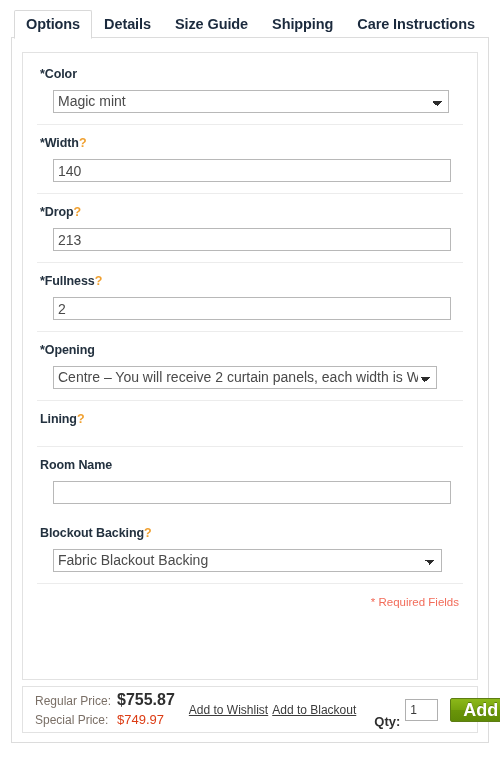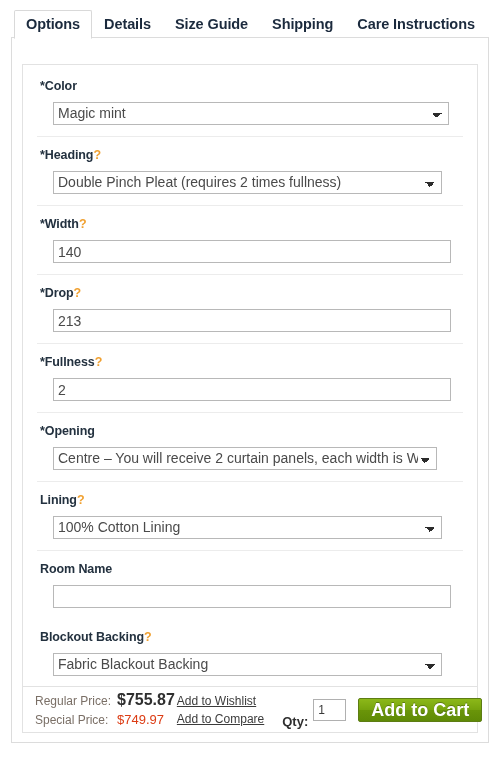--- a/index.html
+++ b/index.html
@@ -62,21 +62,21 @@
     top: 37px;
     width: 478px;
     height: 706px;
     border: 1px solid #dcdcdc;
     background: #ffffff;
   }
 
   .inner-box {
     position: absolute;
     left: 10px;
-    top: 26px;
+    top: 14px;
     width: 456px;
     height: 628px;
     border: 1px solid #e2e2e2;
     background: #ffffff;
     padding: 14px 14px 0 14px;
   }
 
   
   .field {
     padding: 0 0 11px 0;
@@ -189,24 +189,24 @@
     font-size: 16px;
   }
   .price-val-special {
     color: #dc3c14;
     font-weight: normal;
     font-size: 13px;
   }
 
   .links-col {
     display: flex;
-    flex-direction: column;
     justify-content: center;
     gap: 4px;
-    margin-left: 2px;
+    margin-left: 14px;
+    align-items: flex-end;
   }
   .mini-link {
     font-size: 12px;
     color: #3b3b3b;
     text-decoration: underline;
     line-height: 14px;
     white-space: nowrap;
     cursor: pointer;
   }
 
@@ -278,26 +278,20 @@
 
     <div class="inner-box">
 
       <div class="field">
         <div class="field-label">
           <span class="req-star">*</span><span>Color</span>
         </div>
         <div class="ctl sel"><span class="sel-text">Magic mint</span></div>
       </div>
 
-      <div class="field">
-        <div class="field-label">
-          <span class="req-star">*</span><span>Heading</span><span class="help-q">?</span>
-        </div>
-        <div class="ctl sel sel-mid"><span class="sel-text">Double Pinch Pleat (requires 2 times fullness)</span></div>
-      </div>
 
       <div class="field">
         <div class="field-label">
           <span class="req-star">*</span><span>Width</span><span class="help-q">?</span>
         </div>
         <input class="ctl wide" type="text" value="140" style="">
       </div>
 
       <div class="field">
         <div class="field-label">
@@ -317,21 +311,20 @@
         <div class="field-label">
           <span class="req-star">*</span><span>Opening</span>
         </div>
         <div class="ctl sel sel-narrow"><span class="sel-text">Centre – You will receive 2 curtain panels, each width is Width*Fullr</span></div>
       </div>
 
       <div class="field">
         <div class="field-label">
           <span>Lining</span><span class="help-q">?</span>
         </div>
-        <div class="ctl sel sel-mid"><span class="sel-text">100% Cotton Lining</span></div>
       </div>
 
       <div class="field last">
         <div class="field-label">
           <span>Room Name</span>
         </div>
         <input class="ctl wide" type="text" value="" style="">
       </div>
 
       <div class="field">
@@ -352,21 +345,21 @@
           <span class="price-val-reg">$755.87</span>
         </div>
         <div class="price-line">
           <span class="price-lbl">Special Price:</span>
           <span class="price-val-special">$749.97</span>
         </div>
       </div>
 
       <div class="links-col">
         <span class="mini-link">Add to Wishlist</span>
-        <span class="mini-link">Add to Compare</span>
+        <span class="mini-link">Add to Blackout</span>
       </div>
 
       <div class="qty-wrap">
         <span class="qty-lbl">Qty:</span>
         <input class="qty-input" type="text" value="1" style="">
       </div>
 
       <button class="cart-btn">Add to Cart</button>
     </div>
 

